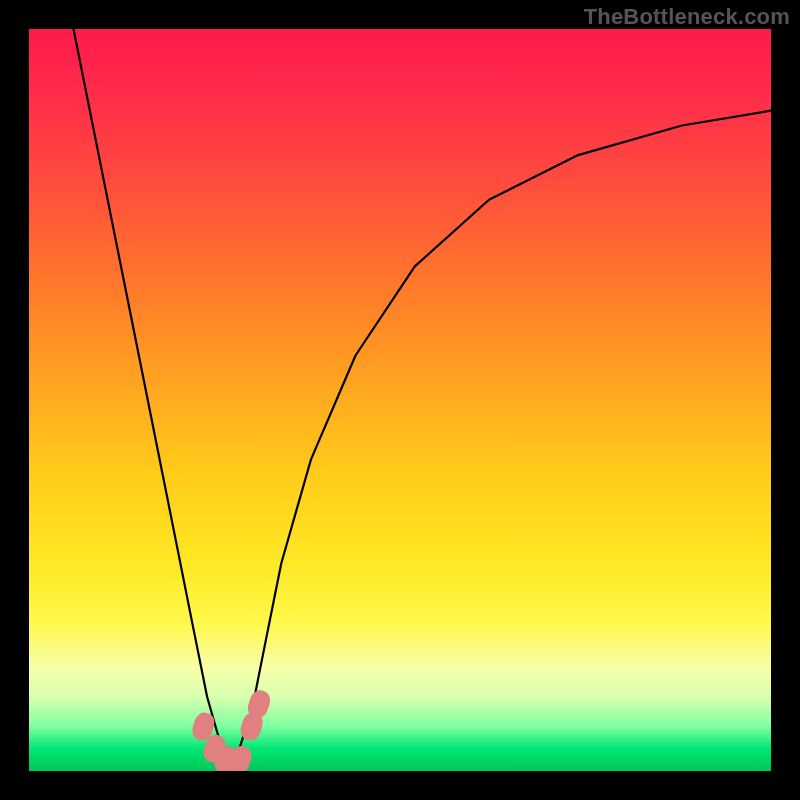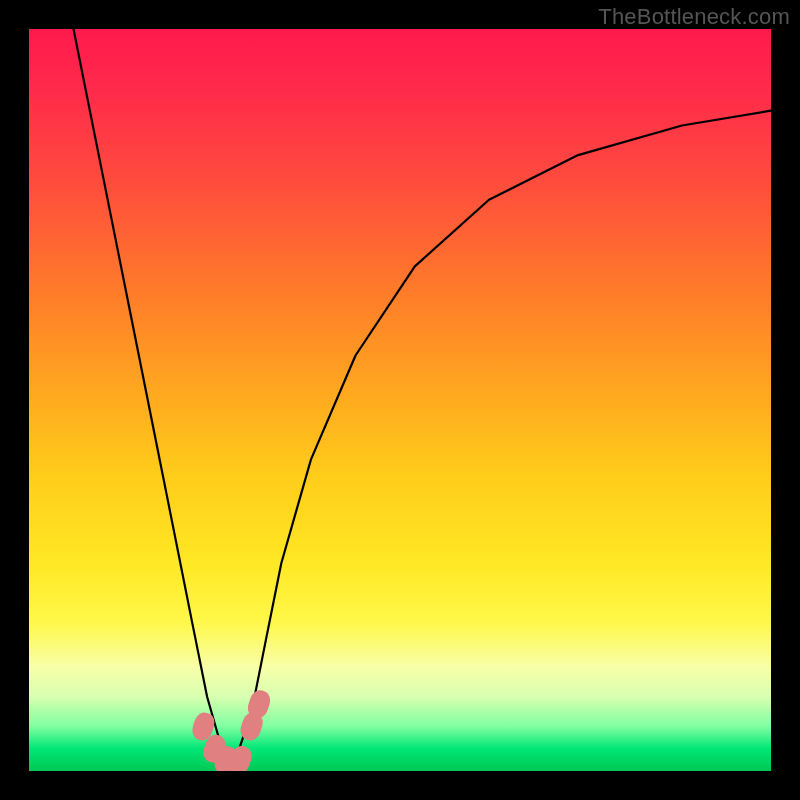--- a/index.html
+++ b/index.html
@@ -53,20 +53,21 @@
     overflow: visible;
   }
   .watermark {
     position: absolute;
     top: 4px;
     right: 10px;
     color: #555;
     font-size: 22px;
     letter-spacing: 0.2px;
     user-select: none;
+    font-weight: bold;
   }
 </style>
 </head>
 <body>
 
 <div class="frame">
   <div class="watermark">TheBottleneck.com</div>
 
   <div class="plot-area">
     <div class="gradient"></div>

